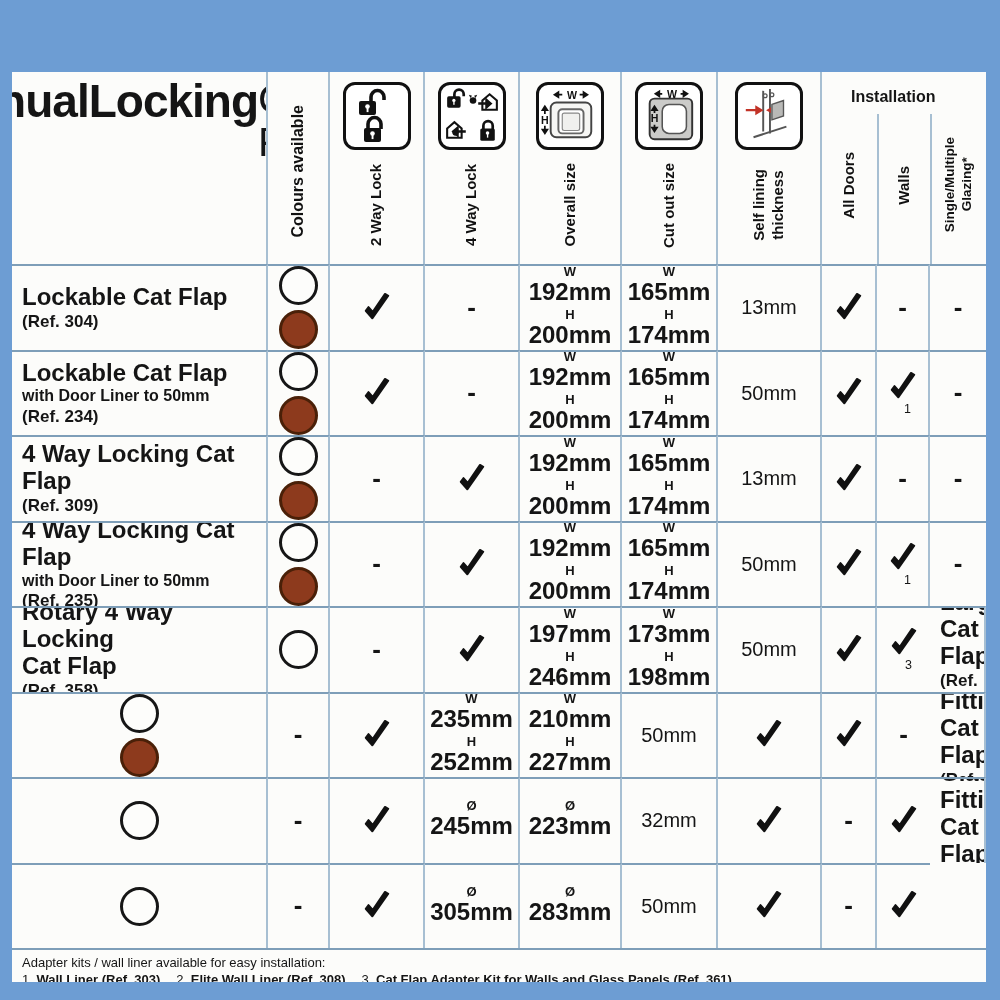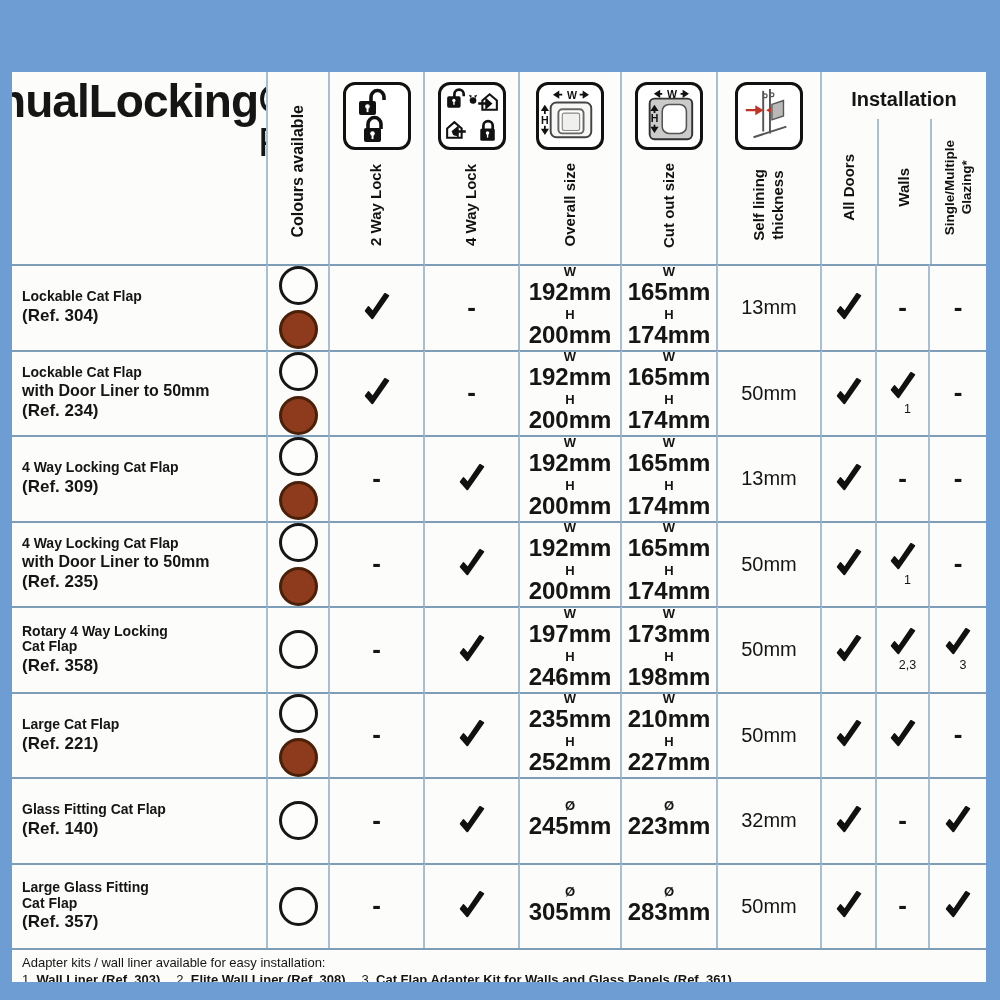--- a/index.html
+++ b/index.html
@@ -19,28 +19,28 @@
   .title-cell{align-items:flex-start;justify-content:center;padding:6px 0 0 14px;}
   .t1,.t2{font-size:46px;font-weight:bold;line-height:1.02;letter-spacing:-1px;}
   .t3{font-size:41px;font-weight:normal;line-height:1.05;letter-spacing:-0.5px;}
   .vlabel{writing-mode:vertical-rl;transform:rotate(180deg);font-weight:bold;font-size:15px;
           color:#111;text-align:center;white-space:pre-line;line-height:1.25;}
   .vl-big{font-size:16px;}
   .vwrap{flex:1;display:flex;align-items:center;justify-content:center;padding:6px 0 10px;}
   .iconbox{width:68px;height:68px;min-height:68px;border:3px solid #111;border-radius:12px;
            background:#fff;display:flex;align-items:center;justify-content:center;}
   .install-hdr{flex-direction:column;align-items:stretch;justify-content:flex-start;padding:0;}
-  .install-title{font-weight:bold;font-size:20px;text-align:center;padding:16px 0 8px;}
+  .install-title{font-weight:bold;font-size:16px;padding:16px 0 8px;margin-left:29px;}
   .install-subs{flex:1;display:flex;align-items:stretch;}
   .install-sub{display:flex;align-items:center;justify-content:center;padding-bottom:8px;}
   .is1{width:55px;} .is2{width:53px;border-left:2px solid #a7bfd2;} .is3{width:56px;border-left:2px solid #a7bfd2;}
 
   
   .name-cell{flex-direction:column;align-items:flex-start;justify-content:center;padding-left:10px;}
-  .p-name{font-size:14px;font-weight:bold;line-height:1.12;white-space:pre-line;}
+  .p-name{font-size:24px;font-weight:bold;line-height:1.12;white-space:pre-line;}
   .p-sub{font-size:16px;font-weight:bold;line-height:1.15;margin-top:1px;}
   .p-ref{font-size:17px;font-weight:bold;margin-top:1px;}
   .dots{display:flex;flex-direction:column;gap:5px;align-items:center;justify-content:center;}
   .dot{width:39px;height:39px;border-radius:50%;display:block;}
   .dot.white{background:#fdfdfb;border:3px solid #161616;}
   .dot.brown{background:#8d3a1d;border:3px solid #4a2008;}
   .mark-cell{flex-direction:column;}
   .tick{width:32px;height:32px;}
   .dash{font-size:26px;font-weight:bold;line-height:0.6;}
   .mark-sub{font-size:12.5px;margin-top:-1px;margin-left:10px;}
@@ -401,26 +401,20 @@
     <span class="sz-v">198mm</span>
   </div>
   <div class="cell c7 bt">
           <span class="lining-v">50mm</span>
         </div>
   <div class="cell c8 bt mark-cell">
           <svg class="tick" viewBox="0 0 34 34">
             <path d="M5 20 L12 28 L29 4 L25.5 2 L12.5 21 L8 16 Z" fill="#111" stroke="#111" stroke-width="2" stroke-linejoin="round"></path>
           </svg>
         </div>
-  <div class="cell c9 bt mark-cell">
-          <svg class="tick" viewBox="0 0 34 34">
-            <path d="M5 20 L12 28 L29 4 L25.5 2 L12.5 21 L8 16 Z" fill="#111" stroke="#111" stroke-width="2" stroke-linejoin="round"></path>
-          </svg>
-          <span class="mark-sub">2,3</span>
-        </div>
   <div class="cell bt mark-cell">
           <svg class="tick" viewBox="0 0 34 34">
             <path d="M5 20 L12 28 L29 4 L25.5 2 L12.5 21 L8 16 Z" fill="#111" stroke="#111" stroke-width="2" stroke-linejoin="round"></path>
           </svg>
           <span class="mark-sub">3</span>
         </div>
 
   <div class="cell c1 bt name-cell">
     <div class="p-name">Large Cat Flap</div>
     <div class="p-ref">(Ref. 221)</div>

